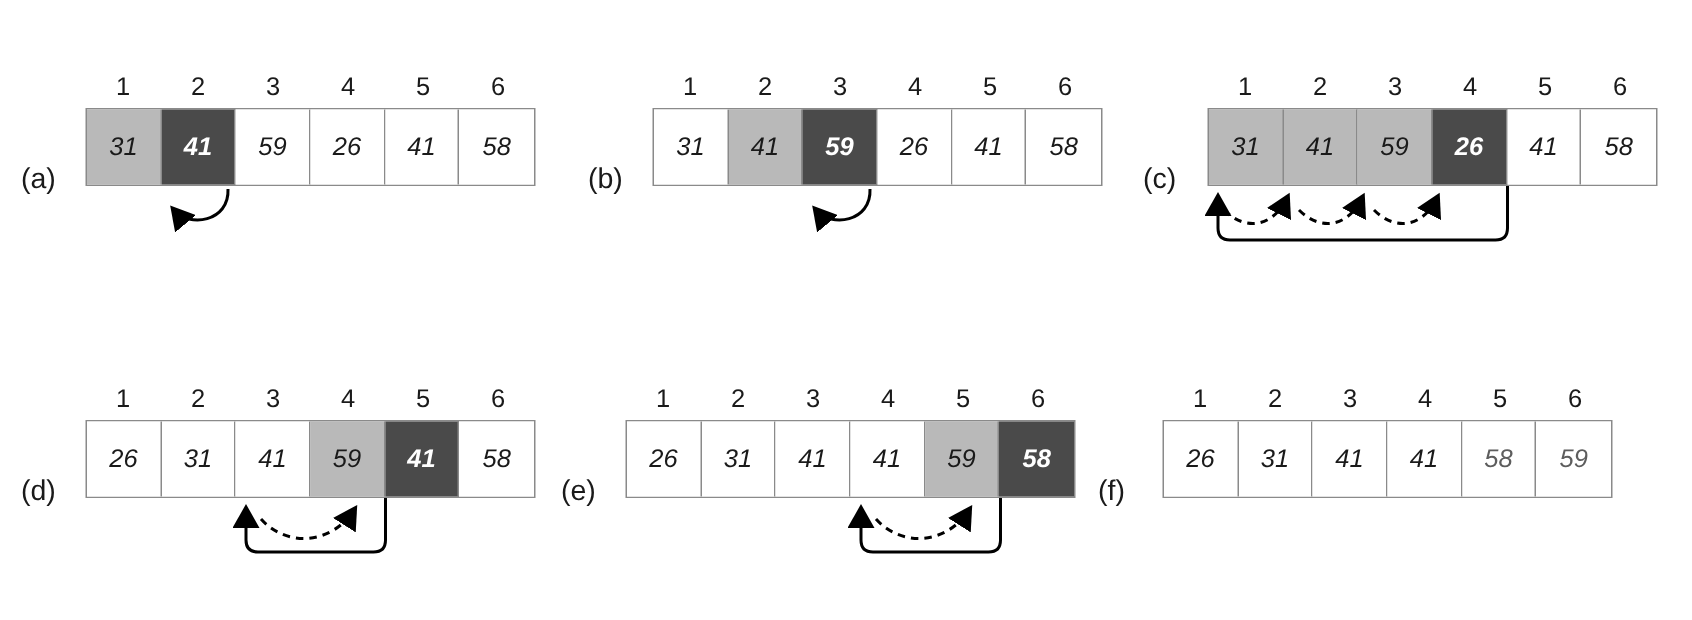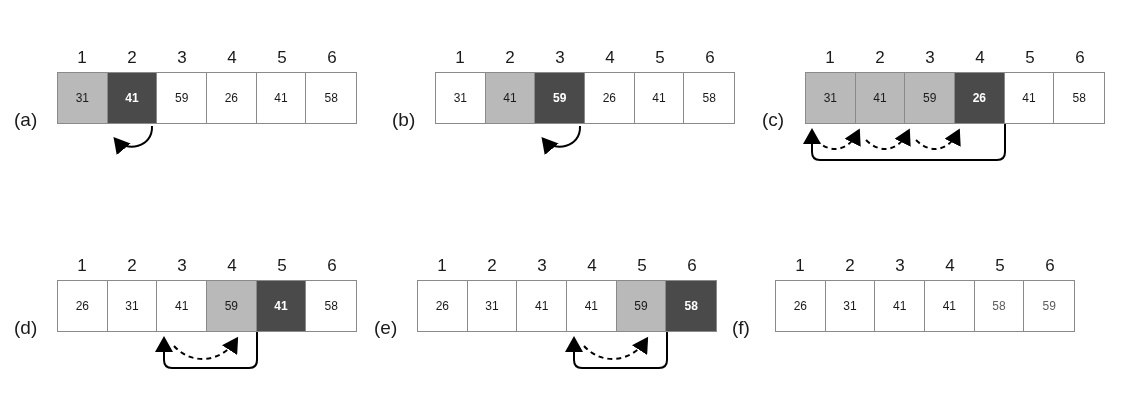--- a/index.html
+++ b/index.html
@@ -60,23 +60,24 @@
     border: 1px solid #8a8a8a;
   }
   .array-cell {
     width: 50px;
     height: 50px;
     box-sizing: border-box;
     border-right: 1px solid #8a8a8a;
     display: flex;
     align-items: center;
     justify-content: center;
-    font-size: 12px;
+    font-size: 17px;
     color: #1a1a1a;
     background: #ffffff;
+    font-style: italic;
   }
   .array-cell:last-child {
     border-right: none;
   }
   .array-cell.light {
     background: #b9b9b9;
   }
   .array-cell.dark {
     background: #4a4a4a;
     color: #ffffff;

